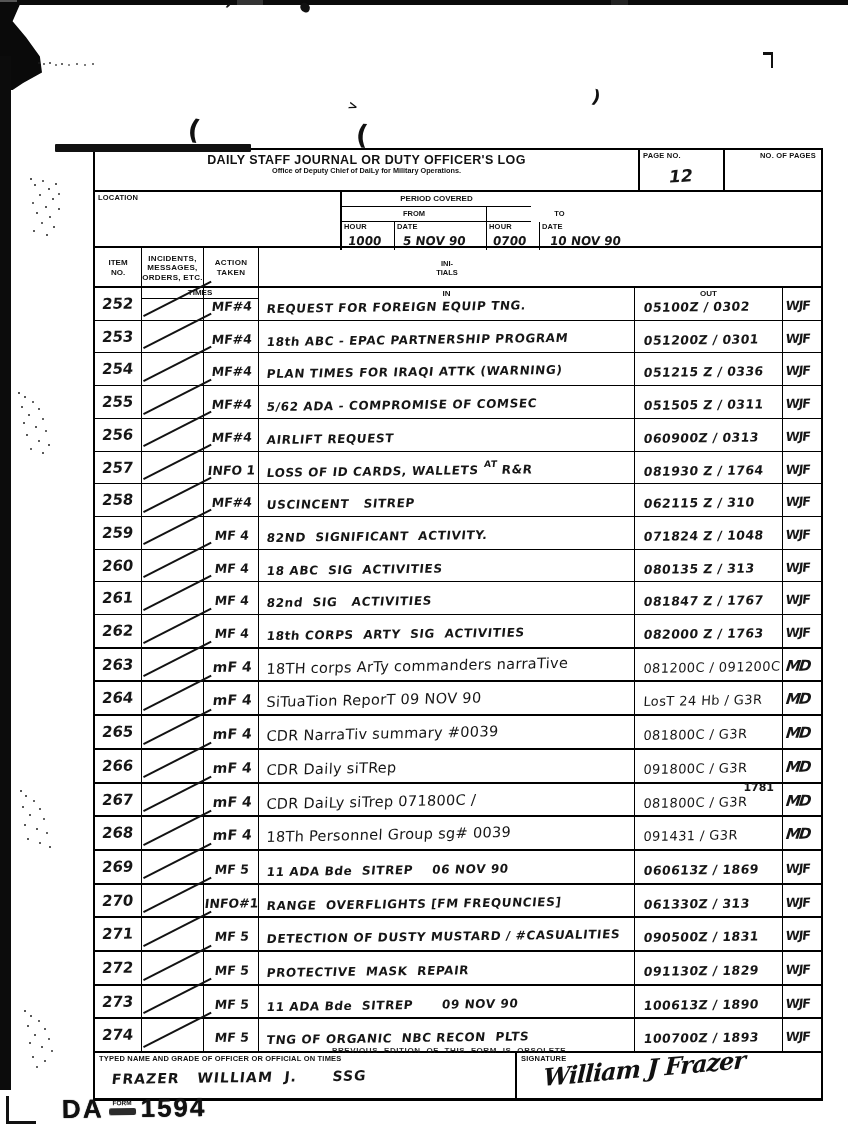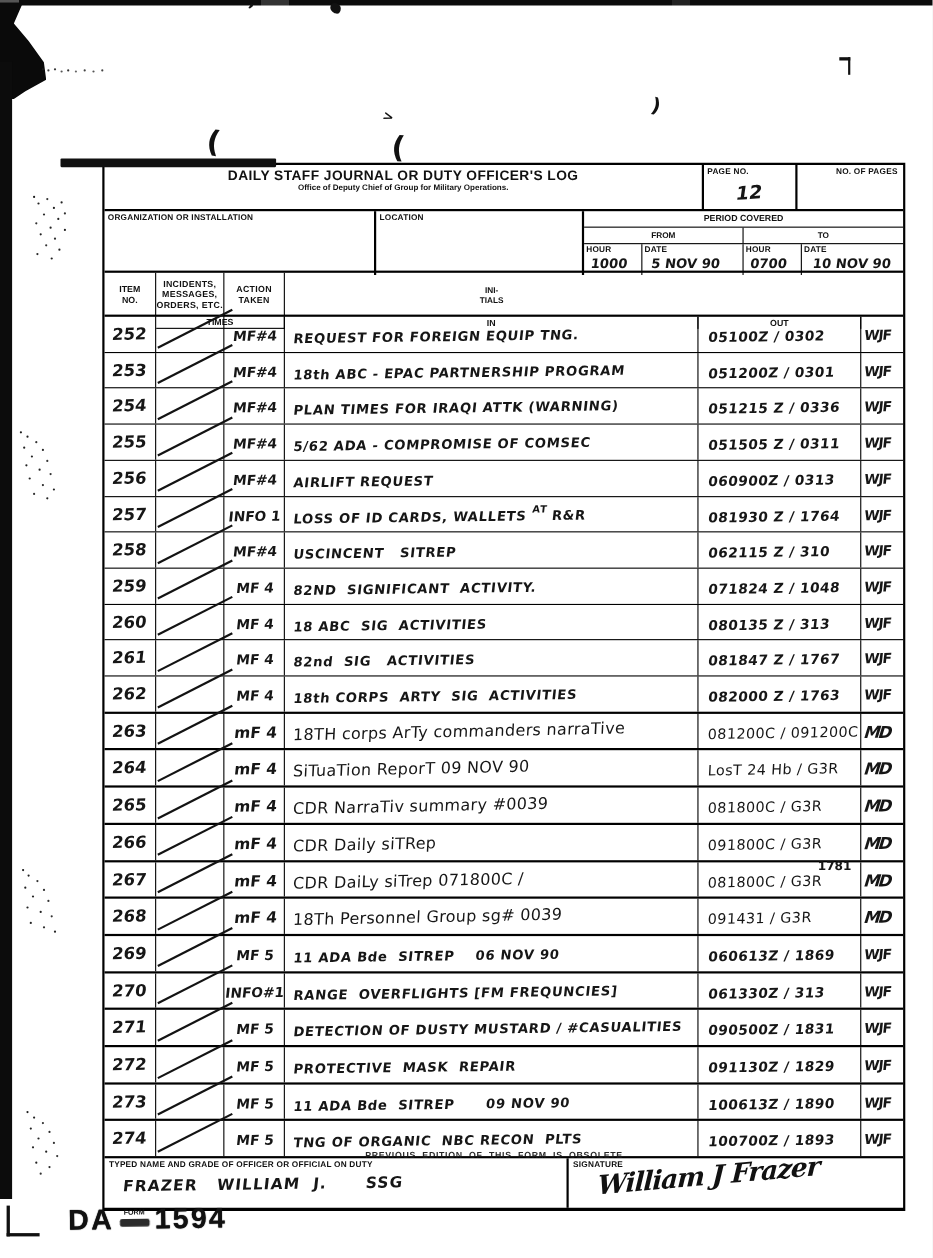--- a/index.html
+++ b/index.html
@@ -113,35 +113,32 @@
   <div class="mk" style="left:224px;top:2px;font-size:15px;transform:rotate(20deg);">’</div>
   <div class="mk" style="left:348px;top:100px;font-size:12px;transform:rotate(18deg);">&gt;</div>
   <div class="mk-blob" style="left:300px;top:3px;"></div>
   <div class="mk-corner" style="left:763px;top:52px;"></div>
 
   <div class="form">
 
     <div class="hdr1">
       <div class="title-cell">
         <div class="title">DAILY STAFF JOURNAL OR DUTY OFFICER'S LOG</div>
-        <div class="subtitle">Office of Deputy Chief of Group for Military Operations.</div>
+        <div class="subtitle">Office of Deputy Chief of DaiLy for Military Operations.</div>
       </div>
       <div class="pageno-cell">
         <div class="lbl">PAGE NO.</div>
         <div class="hw-val" style="font-size:17px;margin:5px 0 0 26px;transform:skewX(-12deg) rotate(-4deg);">12</div>
       </div>
       <div class="pages-cell">
         <div class="lbl">NO. OF PAGES</div>
       </div>
     </div>
 
     <div class="hdr2">
-      <div class="org-cell">
-        <div class="lbl">ORGANIZATION OR INSTALLATION</div>
-      </div>
       <div class="loc-cell">
         <div class="lbl">LOCATION</div>
       </div>
       <div class="period-cell">
         <div class="period-label">PERIOD COVERED</div>
         <div class="fromto">
           <div>FROM</div>
           <div>TO</div>
         </div>
         <div class="hourdate">
@@ -428,21 +425,21 @@
           </div>
       <div class="c c-out"><span class="hw">MF 5</span></div>
       <div class="c c-inc"><span class="hw">TNG OF ORGANIC  NBC RECON  PLTS</span></div>
       <div class="c c-act"><span class="hw">100700Z / 1893</span></div>
       <div class="c c-ini"><span class="hw">WJF</span></div>
     </div>
   </div>
 
     <div class="footer">
       <div class="fo-name">
-        <div class="lbl">TYPED NAME AND GRADE OF OFFICER OR OFFICIAL ON DUTY</div>
+        <div class="lbl">TYPED NAME AND GRADE OF OFFICER OR OFFICIAL ON TIMES</div>
         <div class="hw typed-name">FRAZER   WILLIAM  J.      SSG</div>
       </div>
       <div class="fo-sig">
         <div class="lbl">SIGNATURE</div>
         <div class="signature">William J Frazer</div>
       </div>
     </div>
   </div>
 
   <div class="da-block">

